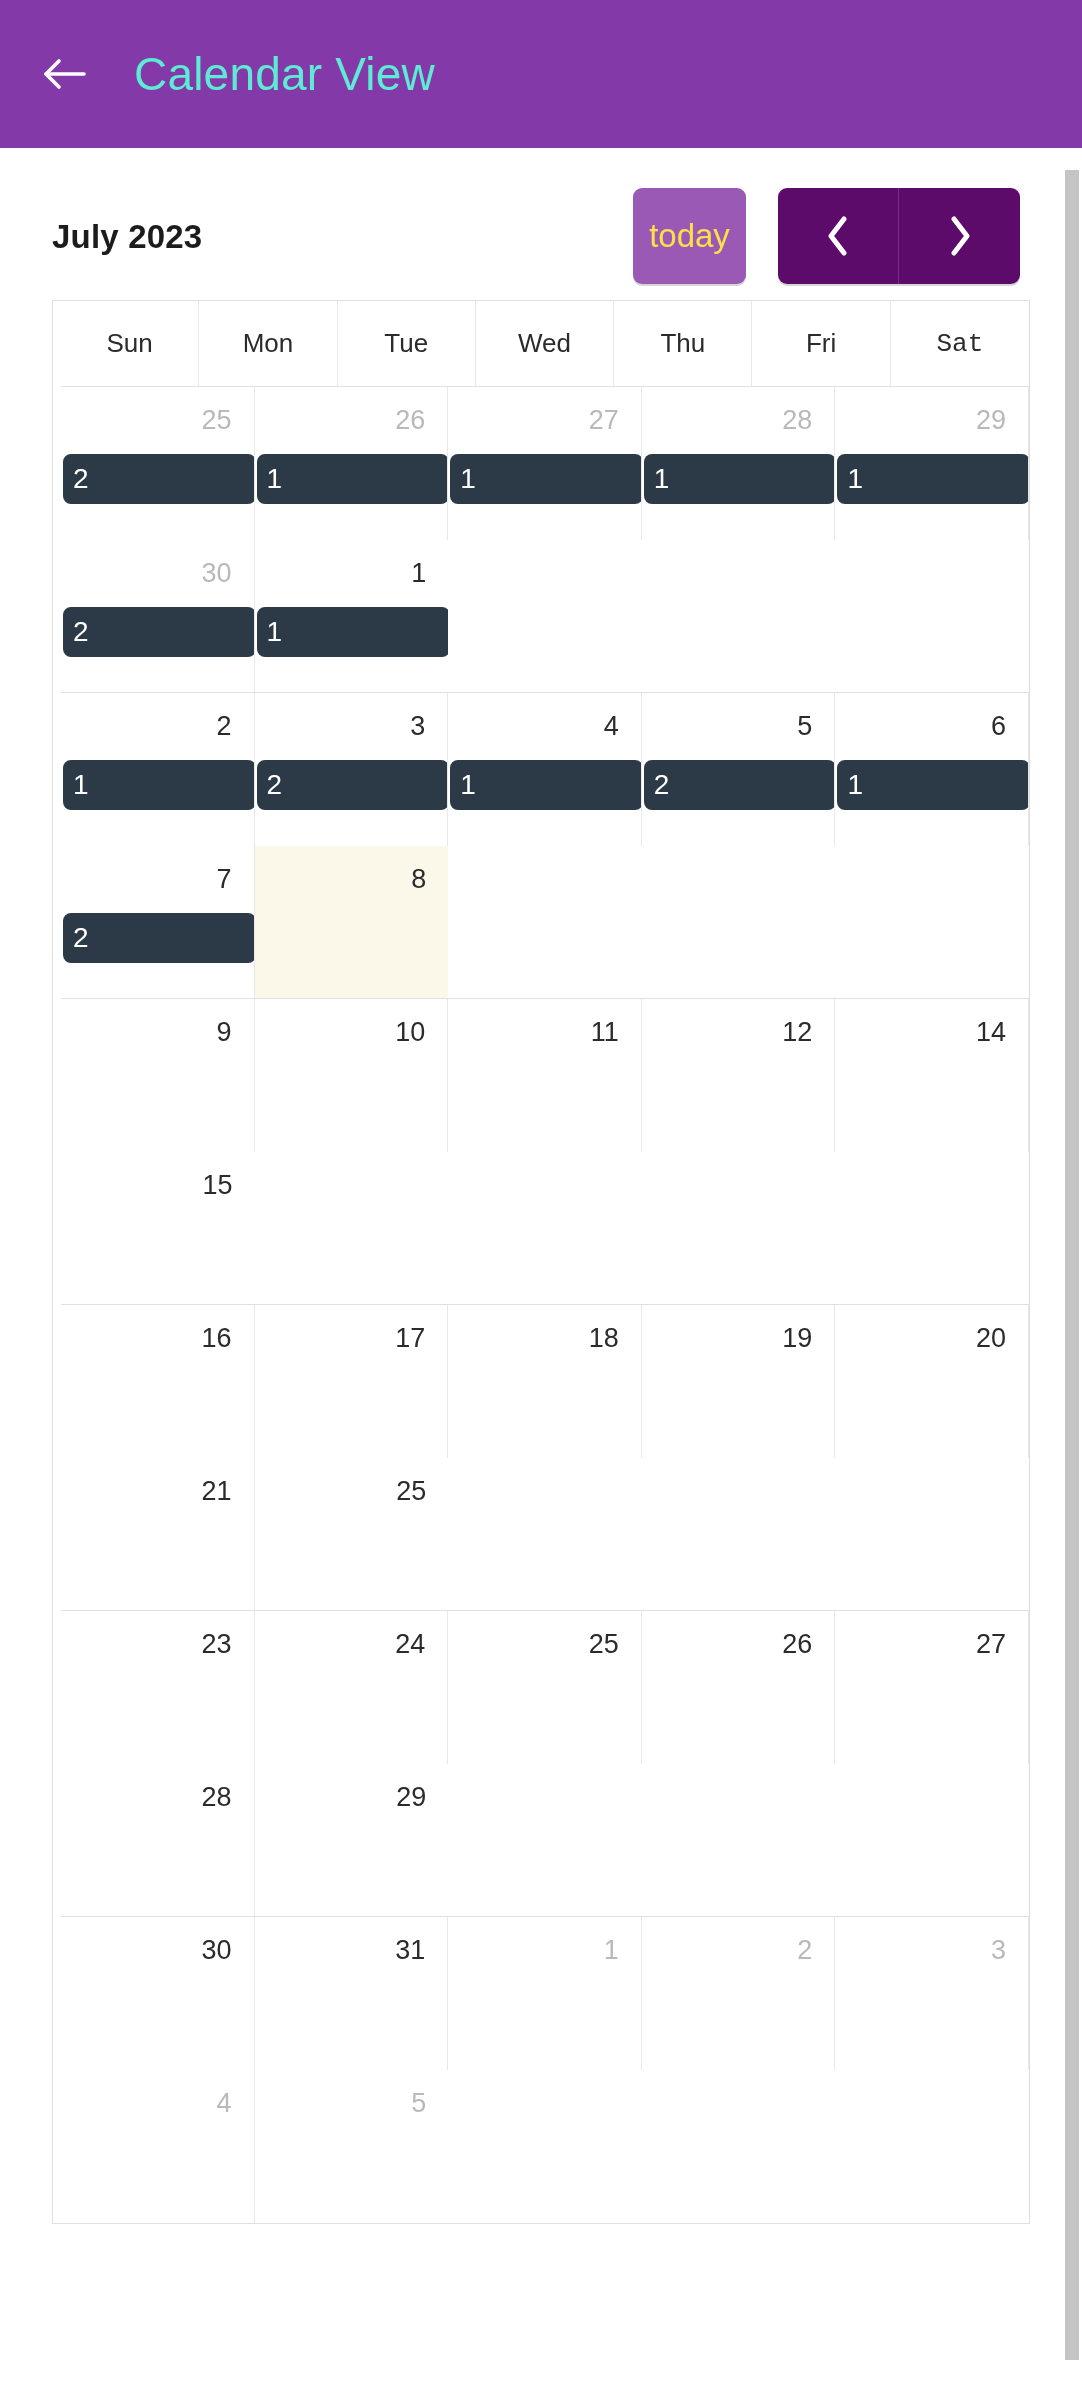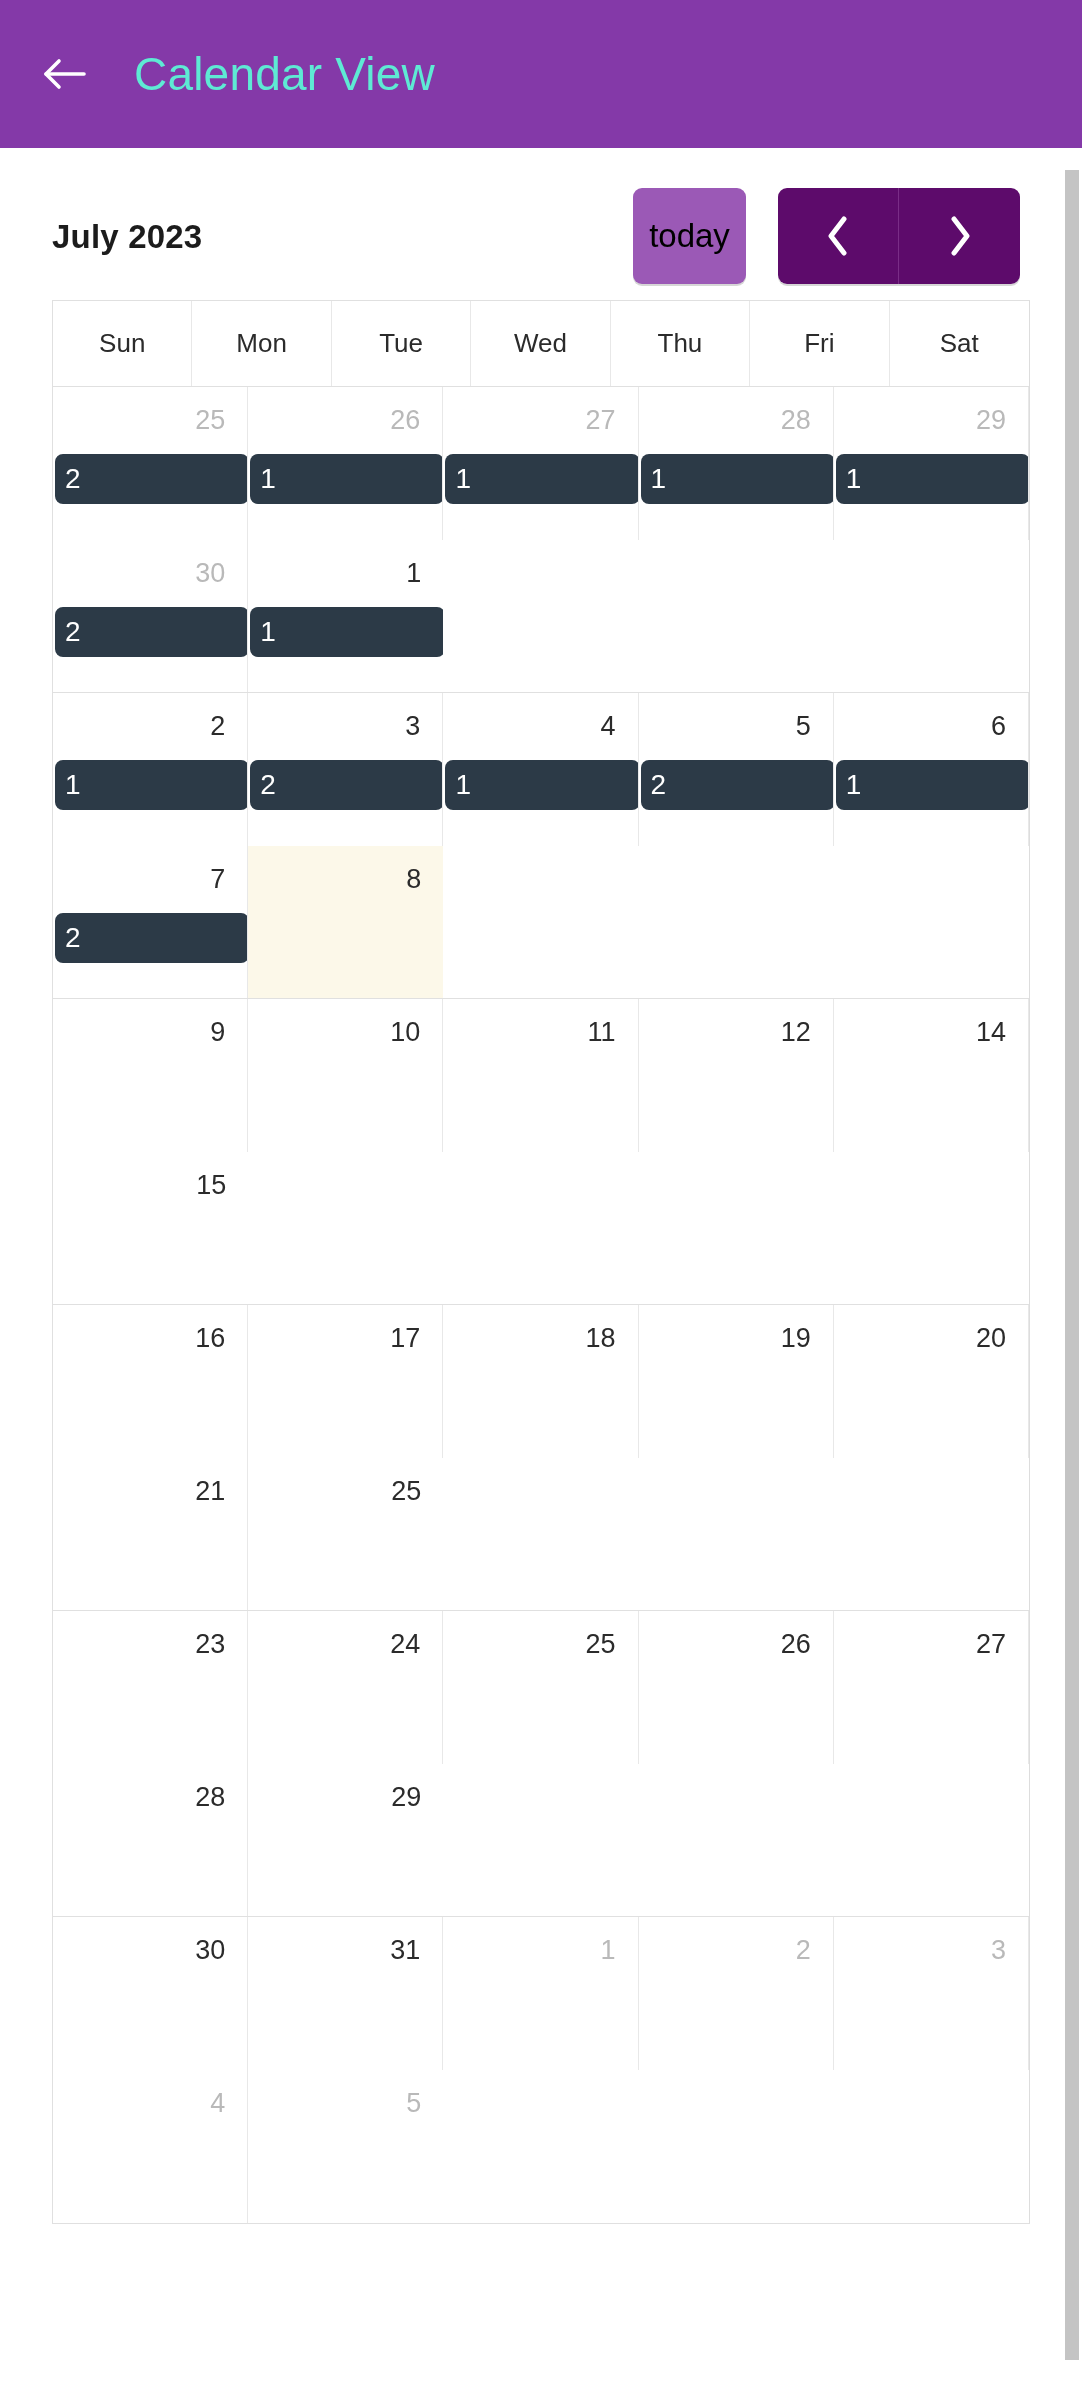--- a/index.html
+++ b/index.html
@@ -96,21 +96,21 @@
   .toolbar-right {
     display: flex;
     align-items: center;
     gap: 32px;
   }
   .btn {
     border: none;
     outline: none;
     font-family: "Liberation Sans", sans-serif;
     cursor: pointer;
-    color: #000000;
+    color: #fde047;
   }
   .btn-today {
     background: #9b59b6;
     border-radius: 9px;
     width: 113px;
     height: 96px;
     font-size: 33px;
     font-weight: 400;
     box-shadow: 0 2px 0 rgba(0,0,0,0.16);
     display: flex;
@@ -134,36 +134,37 @@
   .btn-nav.prev { border-right: 1px solid #7a2d87; }
   .btn-nav svg { display: block; }
 
   
   .calendar {
     margin-top: 32px;
     width: 978px;
     border: 1px solid #e0e0e0;
     border-right: 1px solid #dddddd;
     background: #ffffff;
+    padding-left: 8px;
   }
   .cal-head-row {
     display: grid;
     grid-template-columns: repeat(7, 1fr);
     height: 86px;
     border-bottom: 1px solid #e0e0e0;
   }
   .cal-head-cell {
     display: flex;
     align-items: center;
     justify-content: center;
     font-size: 26px;
     color: #2b2b2b;
     border-right: 1px solid #e8e8e8;
   }
-  .cal-head-cell:last-child { border-right: none; }
+  .cal-head-cell:last-child { border-right: none; font-family: Liberation Mono, monospace; }
 
   .cal-week {
     display: grid;
     grid-template-columns: repeat(5, 1fr);
     height: 306px;
     border-bottom: 1px solid #e0e0e0;
   }
   .cal-week:last-child { border-bottom: none; }
 
   .cal-cell {

